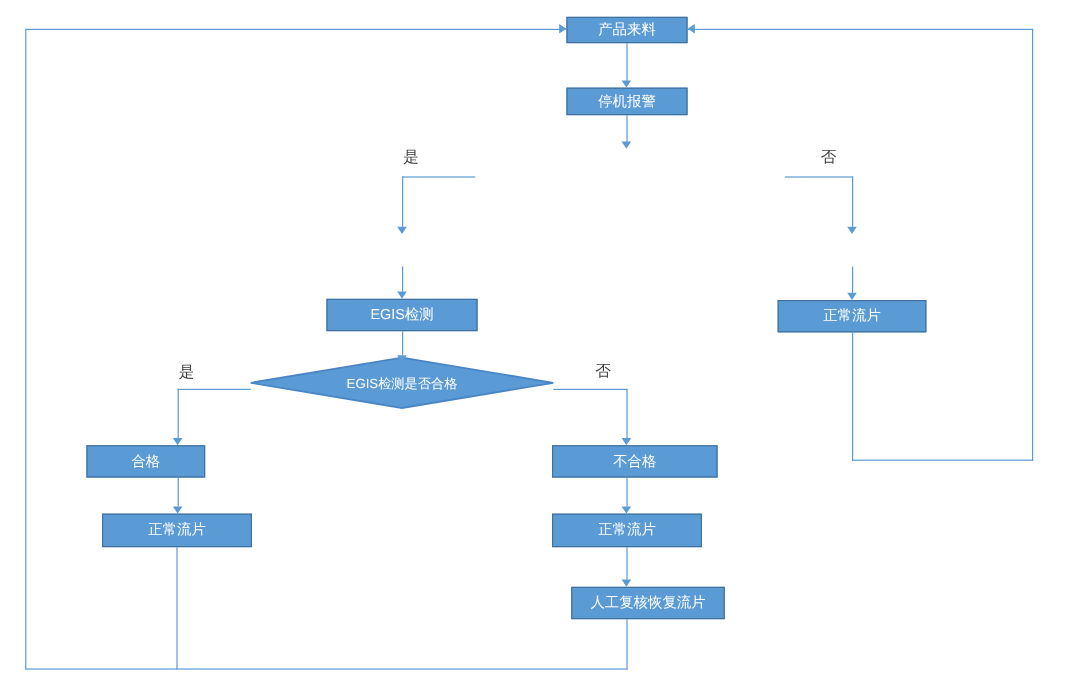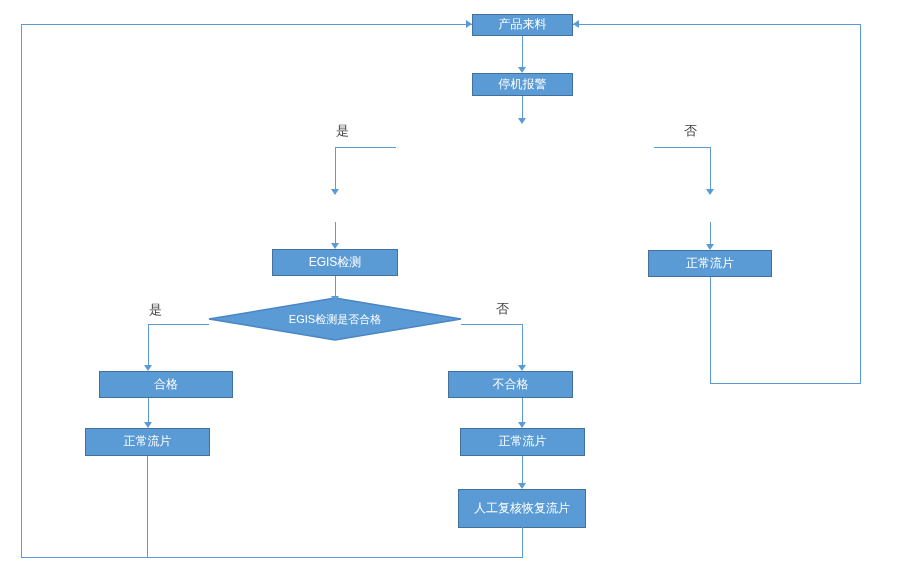--- a/index.html
+++ b/index.html
@@ -38,29 +38,29 @@
 
 <div id="canvas">
 
   <div class="node" style="left:472px;top:14px;width:101px;height:22px">产品来料</div>
 
   <div class="node" style="left:472px;top:73px;width:101px;height:23px">停机报警</div>
 
 
   <div class="node" style="left:272px;top:249px;width:126px;height:27px">EGIS检测</div>
 
-  <div class="node" style="left:99px;top:371px;width:134px;height:27px">合格</div>
+  <div class="node" style="left:72px;top:371px;width:99px;height:27px">合格</div>
 
   <div class="node" style="left:85px;top:428px;width:125px;height:28px">正常流片</div>
 
-  <div class="node" style="left:448px;top:371px;width:125px;height:27px">不合格</div>
+  <div class="node" style="left:460px;top:371px;width:138px;height:27px">不合格</div>
 
   <div class="node" style="left:460px;top:428px;width:125px;height:28px">正常流片</div>
 
-  <div class="node" style="left:458px;top:489px;width:128px;height:39px">人工复核恢复流片</div>
+  <div class="node" style="left:476px;top:489px;width:128px;height:27px">人工复核恢复流片</div>
 
 
   <div class="node" style="left:648px;top:250px;width:124px;height:27px">正常流片</div>
 
 
   <div class="diamond" style="left:208px;top:297px;width:254px;height:44px">
     <svg viewBox="0 0 254 44" preserveAspectRatio="none">
       <polygon points="127,1 253,22 127,43 1,22" fill="#5B9BD5" stroke="#4A86C5" stroke-width="1.5"></polygon>
     </svg>
     <span class="dlabel">EGIS检测是否合格</span>

